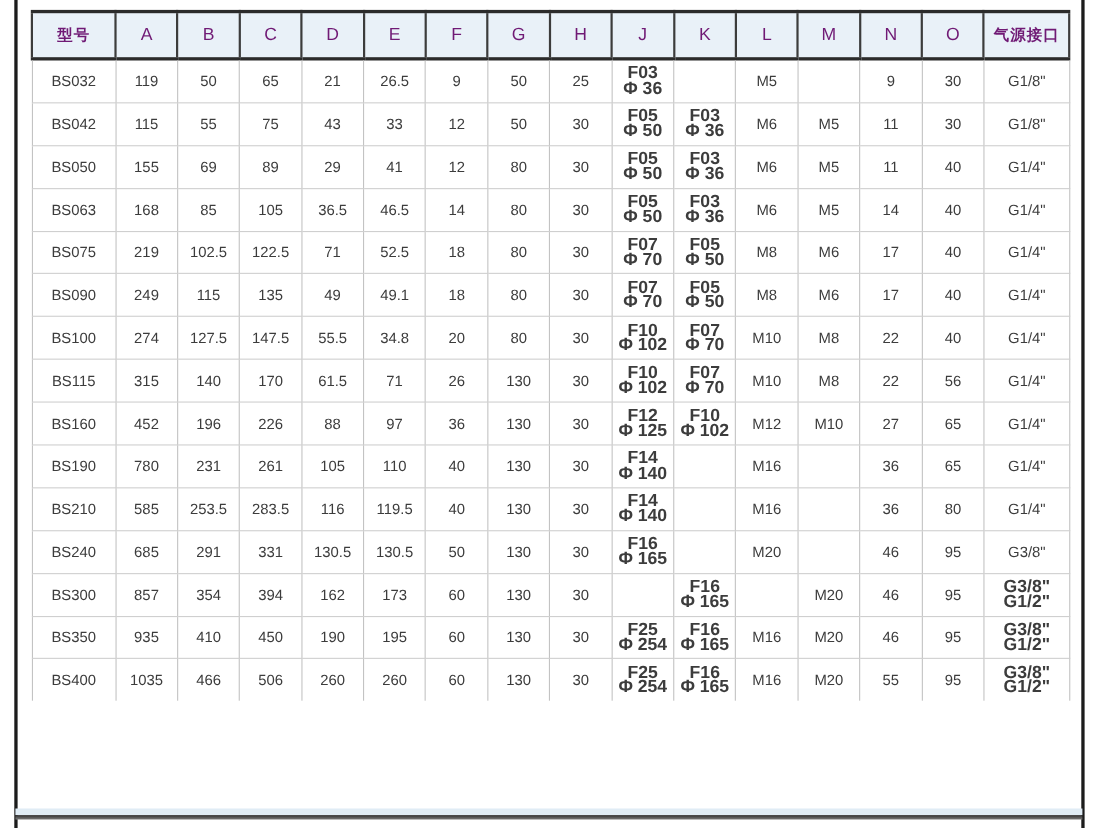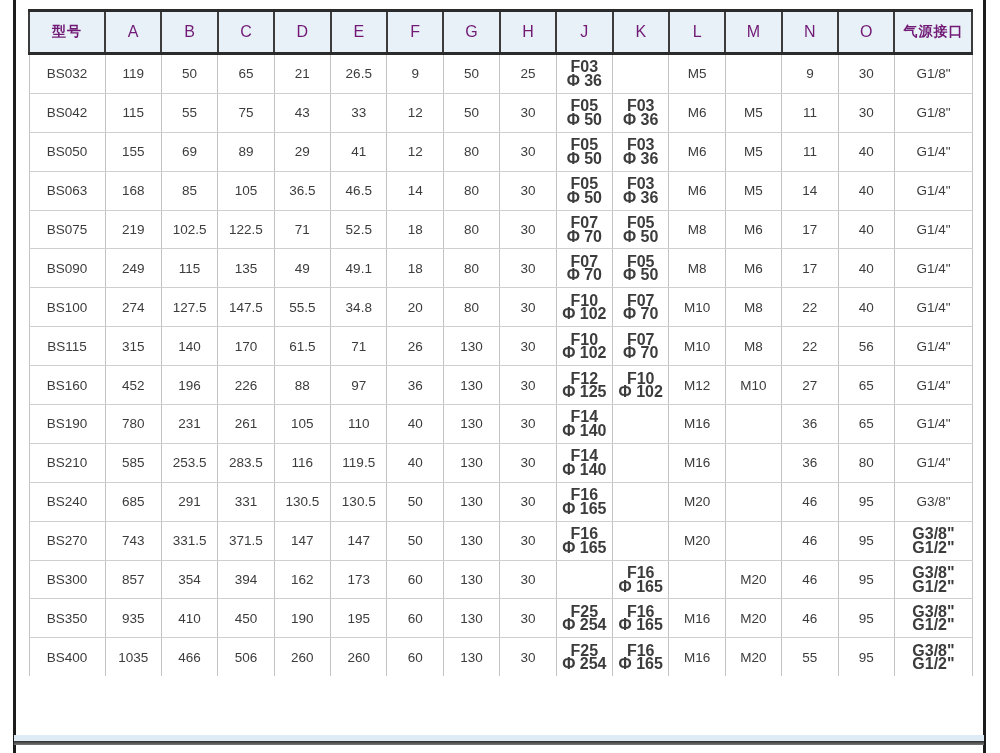--- a/index.html
+++ b/index.html
@@ -336,38 +336,20 @@
             <td>30</td>
             <td class="multi">F16<br>Φ 165</td>
             <td></td>
             <td>M20</td>
             <td></td>
             <td>46</td>
             <td>95</td>
             <td>G3/8"</td>
           </tr>
           <tr>
-            <td>BS270</td>
-            <td>743</td>
-            <td>331.5</td>
-            <td>371.5</td>
-            <td>147</td>
-            <td>147</td>
-            <td>50</td>
-            <td>130</td>
-            <td>30</td>
-            <td class="multi">F16<br>Φ 165</td>
-            <td></td>
-            <td>M20</td>
-            <td></td>
-            <td>46</td>
-            <td>95</td>
-            <td class="multi">G3/8"<br>G1/2"</td>
-          </tr>
-          <tr>
             <td>BS300</td>
             <td>857</td>
             <td>354</td>
             <td>394</td>
             <td>162</td>
             <td>173</td>
             <td>60</td>
             <td>130</td>
             <td>30</td>
             <td></td>

